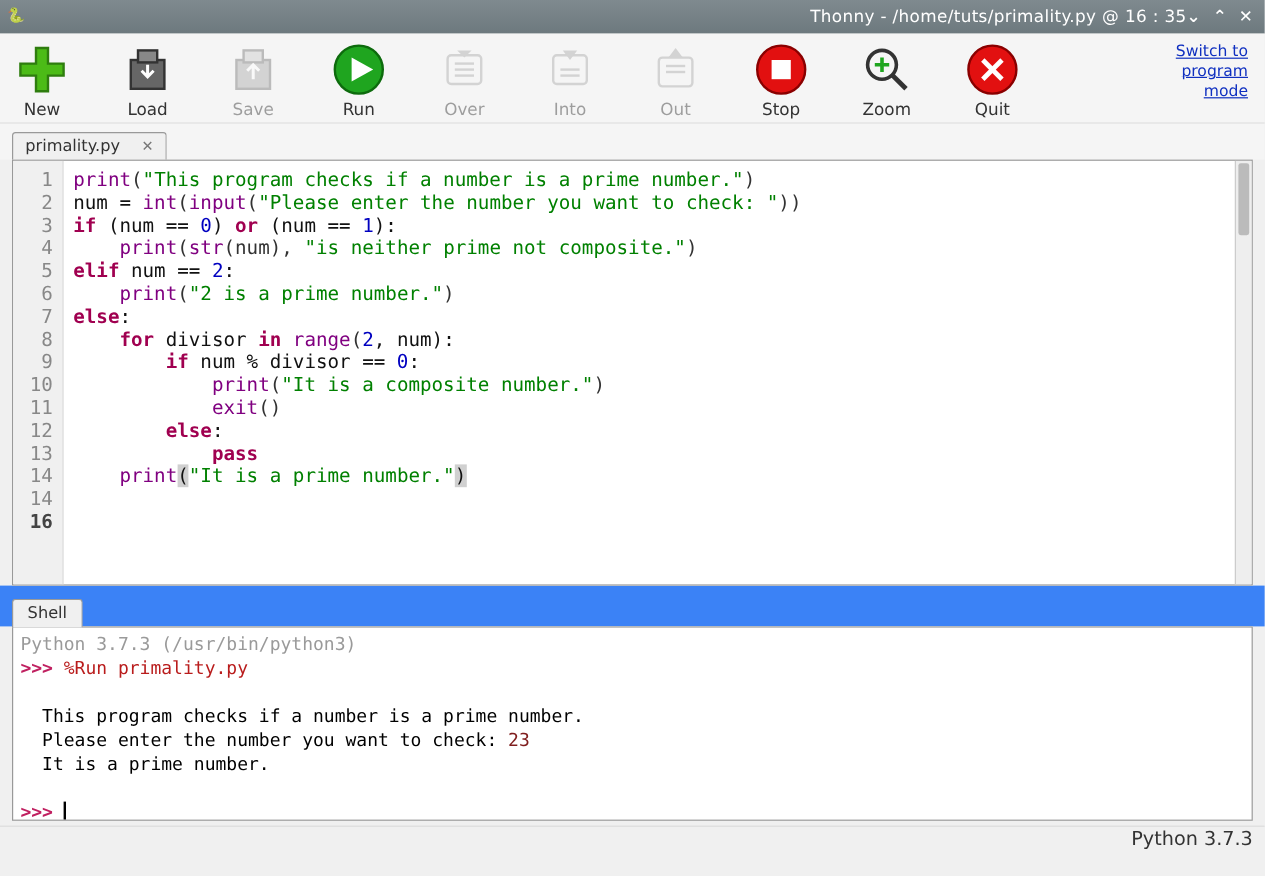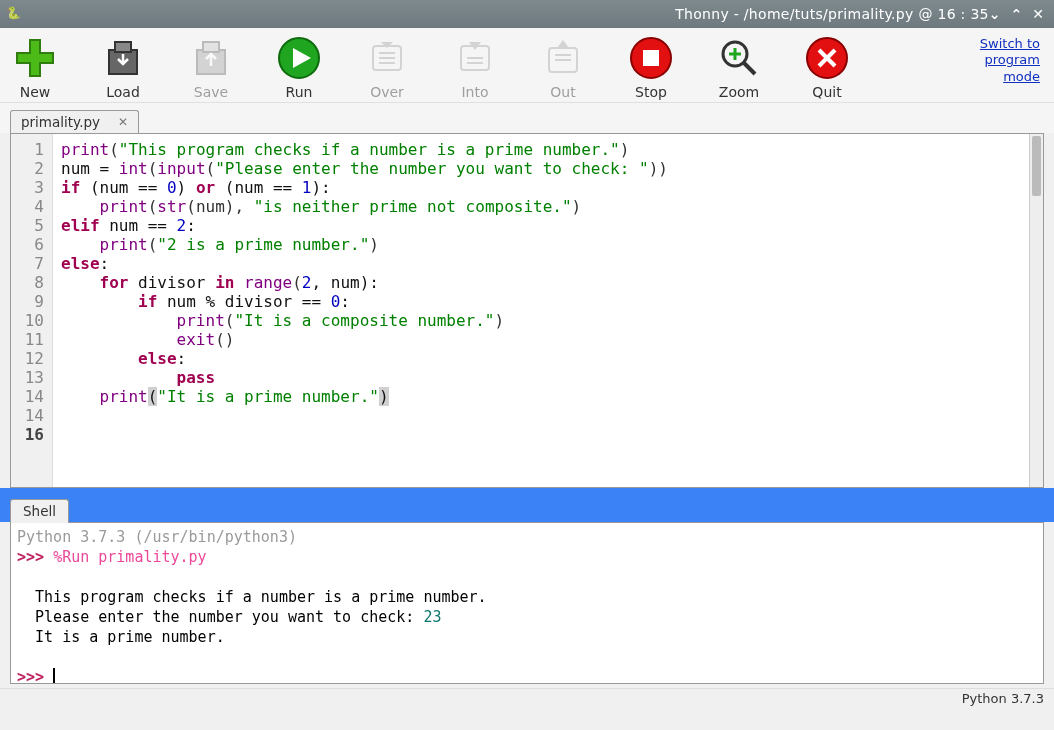--- a/index.html
+++ b/index.html
@@ -130,29 +130,29 @@
   }
   .shell-wrap { height: 162px; overflow:hidden; }
   .shell {
     font-family:"DejaVu Sans Mono","Liberation Mono","Courier New",monospace;
     font-size:15px; line-height:20px;
     padding:4px 6px;
     white-space:pre;
   }
   .sh-gray { color:#9a9a9a; }
   .sh-prompt { color:#c02060; font-weight:bold; }
-  .sh-magic { color:#ec4899; }
-  .sh-input { color:#0f766e; }
+  .sh-magic { color:#b91c1c; }
+  .sh-input { color:#7f1d1d; }
   .cursor { display:inline-block; width:1.5px; height:16px; background:#000; vertical-align:-2px;}
 
   
   .statusbar {
     height: 20px; background:#f0f0f0; border-top:1px solid #ddd;
     display:flex; justify-content:flex-end; align-items:center;
-    padding: 0 10px; font-size:13px; color:#333; margin: 4px 0 0 0;
+    padding: 0 10px; font-size:16px; color:#333; margin: 4px 0 0 0;
   }
 </style>
 </head>
 <body>
 
 <div class="titlebar">
   <span class="appicon">🐍</span>
   <div class="title">Thonny  -  /home/tuts/primality.py  @  16 : 35</div>
   <div class="winctl">
     <span>⌄</span>

